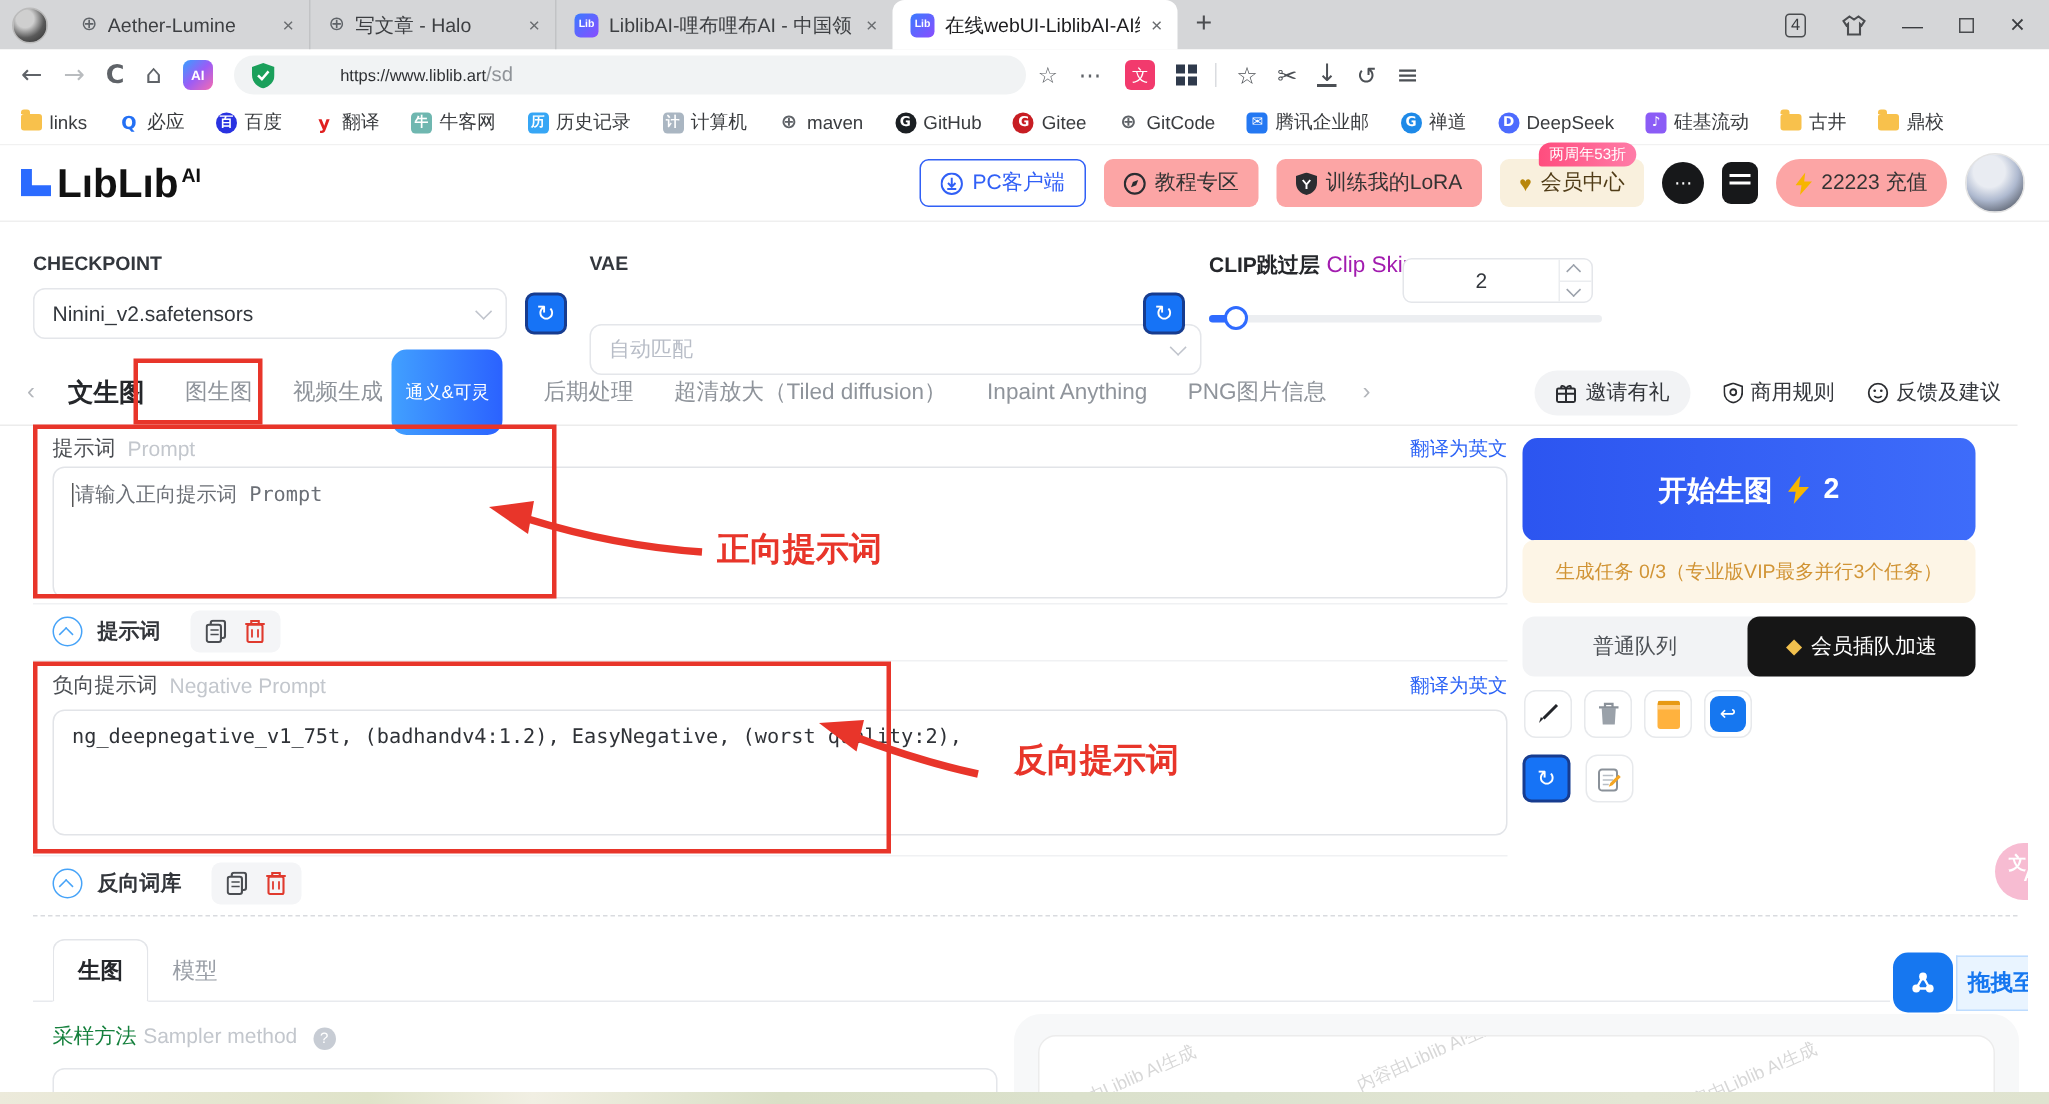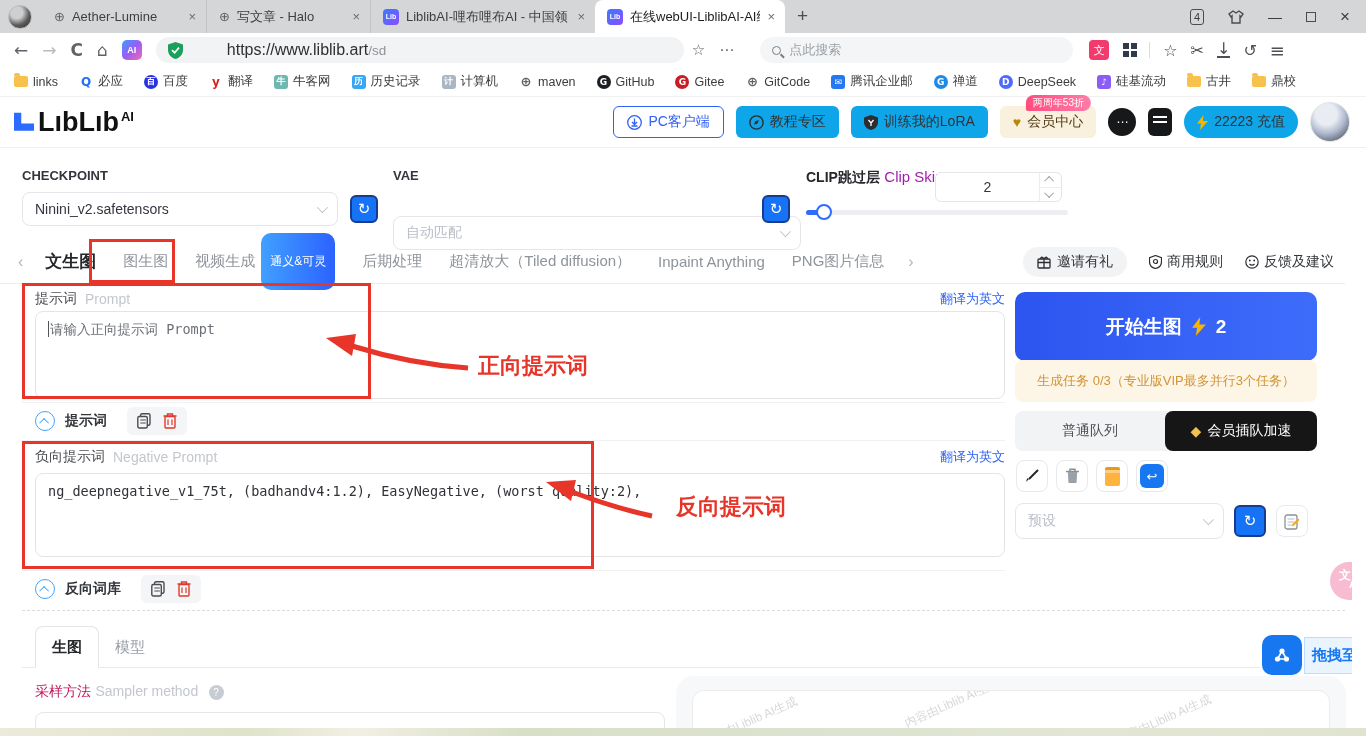--- a/index.html
+++ b/index.html
@@ -20,21 +20,21 @@
   .fav.lib { width:16px; height:16px; border-radius:4px; background:linear-gradient(135deg,#3a7bff,#8a4dff); color:#fff; font-size:7px; font-weight:bold; display:flex; align-items:center; justify-content:center; flex:none; }
   .newtab { font-size:19px; color:#4c4e51; margin:0 0 6px 12px; }
   .winctl { margin-left:auto; display:flex; align-items:center; gap:24px; padding:0 16px 6px 0; color:#3b3d40; }
   .dlcount { border:1.5px solid #4a4c4f; border-radius:3px; font-size:11px; padding:0 3px; line-height:14px; }
   .wicon { font-size:14px; }
   .restore { width:10px; height:10px; border:1.5px solid #4a4c4f; display:inline-block; }
   .toolbar { position:absolute; left:0; top:33px; width:1366px; height:34px; background:#fff; display:flex; align-items:center; }
   .navi { color:#5f6368; font-size:17px; margin-left:14px; font-family:"DejaVu Sans",sans-serif; }
   .ai-btn { width:20px; height:20px; border-radius:5px; margin-left:14px; background:linear-gradient(135deg,#37a0ff,#9b5cf6,#f56bb0); color:#fff; font-size:9px; font-weight:bold; display:flex; align-items:center; justify-content:center; }
   .urlpill { margin-left:14px; width:528px; height:26px; border-radius:14px; background:#f1f3f4; display:flex; align-items:center; padding:0 12px; gap:8px; }
-  .urlhost { color:#2e3033; font-size:16px;padding-left:36px; }
+  .urlhost { color:#2e3033; font-size:11px;padding-left:36px; }
   .urlpath { color:#8f9398; font-size:13.5px; }
   .tstar { color:#5f6368; font-size:15px; margin-left:8px; font-family:"DejaVu Sans",sans-serif; }
   .tdots { color:#5f6368; font-size:15px; margin-left:14px; font-family:"DejaVu Sans",sans-serif; }
   .searchpill { margin-left:26px; width:313px; height:26px; border-radius:14px; background:#f4f5f6; display:flex; align-items:center; padding:0 12px; gap:8px; }
   .mag { width:9px; height:9px; border:1.6px solid #7a7e83; border-radius:50%; position:relative; flex:none; }
   .mag::after { content:""; position:absolute; width:5px; height:1.6px; background:#7a7e83; transform:rotate(45deg); left:7px; top:8px; }
   .searchph { color:#9aa0a6; font-size:13px; }
   .tr-badge { width:20px; height:20px; border-radius:4px; background:#f23a6d; color:#fff; font-size:11px; display:flex; align-items:center; justify-content:center; margin-left:16px; }
   .grid-ic { width:14px; height:14px; margin-left:14px; background:
     linear-gradient(#2f3a4c,#2f3a4c) 0 0/6px 6px no-repeat, linear-gradient(#2f3a4c,#2f3a4c) 8px 0/6px 6px no-repeat,
@@ -47,21 +47,21 @@
   .bm-folder { width:14px; height:11px; background:#f8c14c; border-radius:2px; position:relative; flex:none; }
   .bm-folder::before { content:""; position:absolute; top:-3px; left:0; width:6px; height:3px; background:#f8c14c; border-radius:2px 2px 0 0; }
   .bm-badge { width:14px; height:14px; display:flex; align-items:center; justify-content:center; font-size:9px; font-weight:bold; flex:none; font-family:"DejaVu Sans",sans-serif; }
   
   .sitehdr { position:absolute; left:0; top:97px; width:1366px; height:51px; background:#fff; border-bottom:1px solid #efefef; display:flex; align-items:center; }
   .logo { display:flex; align-items:baseline; margin-left:14px; }
   .logo-mark { width:20px; height:24px; margin-right:4px; }
   .logo-txt { font-size:27px; font-weight:800; color:#111; letter-spacing:0; }
   .logo-ai { font-size:13px; font-weight:800; color:#111; margin-left:2px; transform:translateY(-10px); display:inline-block; }
   .hdr-right { margin-left:auto; display:flex; align-items:center; gap:12px; padding-right:16px; }
-  .hbtn { height:32px; border-radius:6px; display:flex; align-items:center; gap:6px; padding:0 13px; font-size:14px; color:#333; background:#0ea5e9; white-space:nowrap; }
+  .hbtn { height:32px; border-radius:6px; display:flex; align-items:center; gap:6px; padding:0 13px; font-size:14px; color:#333; background:#fca5a5; white-space:nowrap; }
   .hbtn.pc { background:#fff; border:1px solid #3160f6; color:#3160f6; }
   .hbtn.vip { background:#f9f0dd; color:#503c17; position:relative; }
   .vipbadge { position:absolute; top:-11px; left:50%; transform:translateX(-34%); background:linear-gradient(90deg,#ff4d7e,#ff7ca8); color:#fff; font-size:10px; padding:1px 7px; border-radius:8px 8px 8px 2px; white-space:nowrap; }
   .circ-ic { width:28px; height:28px; border-radius:50%; background:#17181a; color:#fff; display:flex; align-items:center; justify-content:center; font-size:12px; }
   .doc-ic { width:24px; height:28px; border-radius:6px; background:#17181a; position:relative; }
   .doc-ic::after { content:""; position:absolute; left:5px; top:8px; width:14px; height:2px; background:#fff; box-shadow:0 5px 0 #fff; }
   .hdr-avatar { width:40px; height:40px; border-radius:50%; border:1px solid #e3e3e3;
     background:radial-gradient(circle at 40% 30%,#e9ecf2 0 30%,#aeb9cf 55%,#69707e 80%,#3c404a); }
   
   .main { position:absolute; left:0; top:148px; width:1352px; height:588px; background:#fff; overflow:hidden; }
@@ -186,24 +186,20 @@
   <span class="ai-btn">AI</span>
   <div class="urlpill">
     <svg width="15" height="17" viewBox="0 0 15 17">
         <path d="M7.5 0 L15 2.6 V8 C15 12.5 11.8 15.6 7.5 17 C3.2 15.6 0 12.5 0 8 V2.6 Z" fill="#1ba05b"></path>
         <path d="M4 8.2 L6.6 10.8 L11 5.6" stroke="#fff" stroke-width="1.7" fill="none"></path>
       </svg>
     <span><span class="urlhost">https://www.liblib.art</span><span class="urlpath">/sd</span></span>
   </div>
   <span class="tstar">☆</span>
   <span class="tdots">⋯</span>
-  <div class="searchpill">
-    <span class="mag"></span>
-    <span class="searchph">点此搜索</span>
-  </div>
   <span class="tr-badge">文</span>
   <span class="grid-ic"></span>
   <span class="vsep"></span>
   <span class="ric">☆</span>
   <span class="ric">✂</span>
   <span class="ric dl-ic">↓</span>
   <span class="ric">↺</span>
   <span class="ric" style="font-size:18px;">≡</span>
 </div>
 
@@ -464,21 +460,21 @@
     </span>
   </div>
   <div class="dashline" style="top:462px;"></div>
 
   <div class="gm-underline"></div>
   <div class="gm-tabs">
     <div class="gm-tab active">生图</div>
     <div class="gm-tab">模型</div>
   </div>
   <div class="abs" style="left:35px; top:534px; white-space:nowrap;">
-    <span style="font-size:14px; color:#be185d;margin-top:40px;">采样方法</span>
+    <span style="font-size:14px; color:#15803d;margin-top:40px;">采样方法</span>
     <span style="font-size:14px; color:#c3c7cd;">Sampler method</span>
     <span class="help-circ">?</span>
   </div>
   <div class="sel abs" style="left:35px; top:564px; width:630px; height:40px; border-radius:8px 8px 0 0;"></div>
 
   <div class="genbtn">
     <span>开始生图</span>
     <svg width="14" height="19" viewBox="0 0 11 15">
         <path d="M6.5 0 L0 8.5 H4 L3 15 L11 6 H5.8 Z" fill="#f7b500"></path>
       </svg>
@@ -508,24 +504,20 @@
         </svg>
     </div>
     <div class="sqbtn">
         <span class="clip-orange"></span>
       </div>
     <div class="sqbtn">
         <span class="ret-blue">↩</span>
       </div>
   </div>
   <div class="presetrow">
-    <div class="sel" style="width:209px; height:36px;">
-      <span class="ph">预设</span>
-        <span class="caret"></span>
-    </div>
     <div class="rfbtn" style="width:32px; height:32px;">↻</div>
     <div class="sqbtn">
       <svg width="17" height="17" viewBox="0 0 17 17">
           <rect x="1" y="2" width="12" height="14" rx="2" fill="#fff" stroke="#8a9199" stroke-width="1.3"></rect>
           <path d="M3.5 6 H10.5 M3.5 9 H10.5 M3.5 12 H7.5" stroke="#b8bec5" stroke-width="1.1"></path>
           <path d="M15.5 4 L10 9.5 L9 12 L11.5 11 L17 5.5 Z" fill="#f5a623" transform="translate(-1.5,1.5)"></path>
         </svg>
     </div>
   </div>
 

